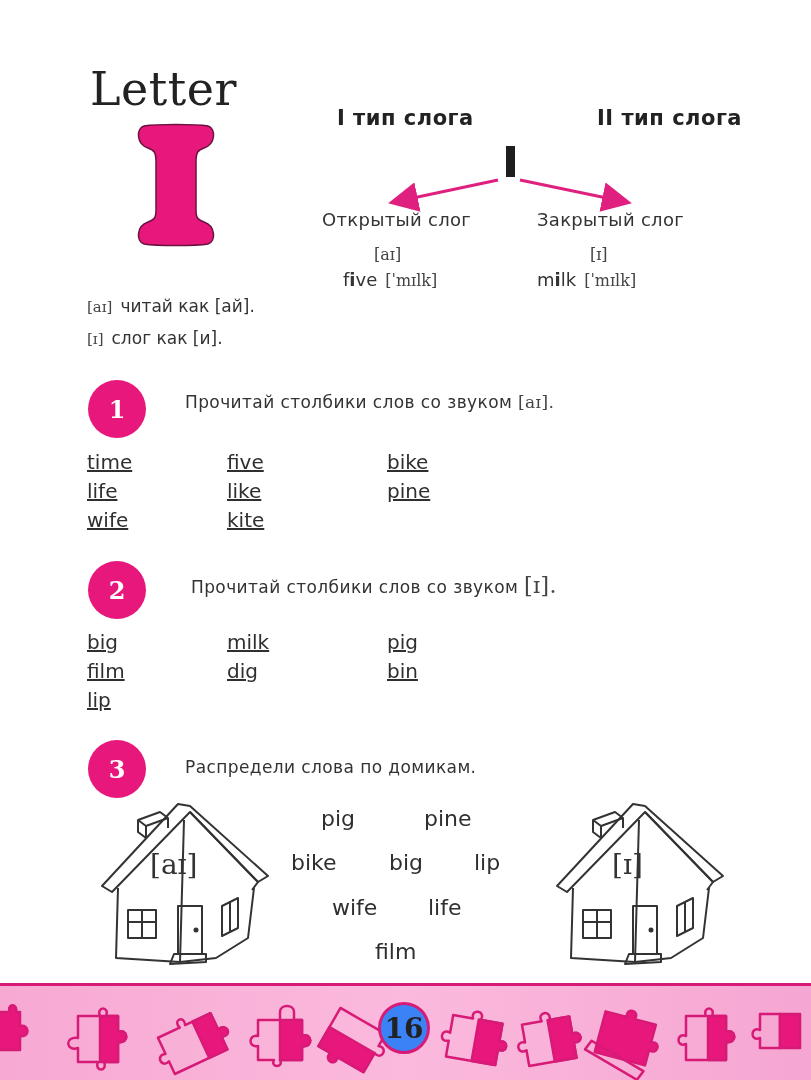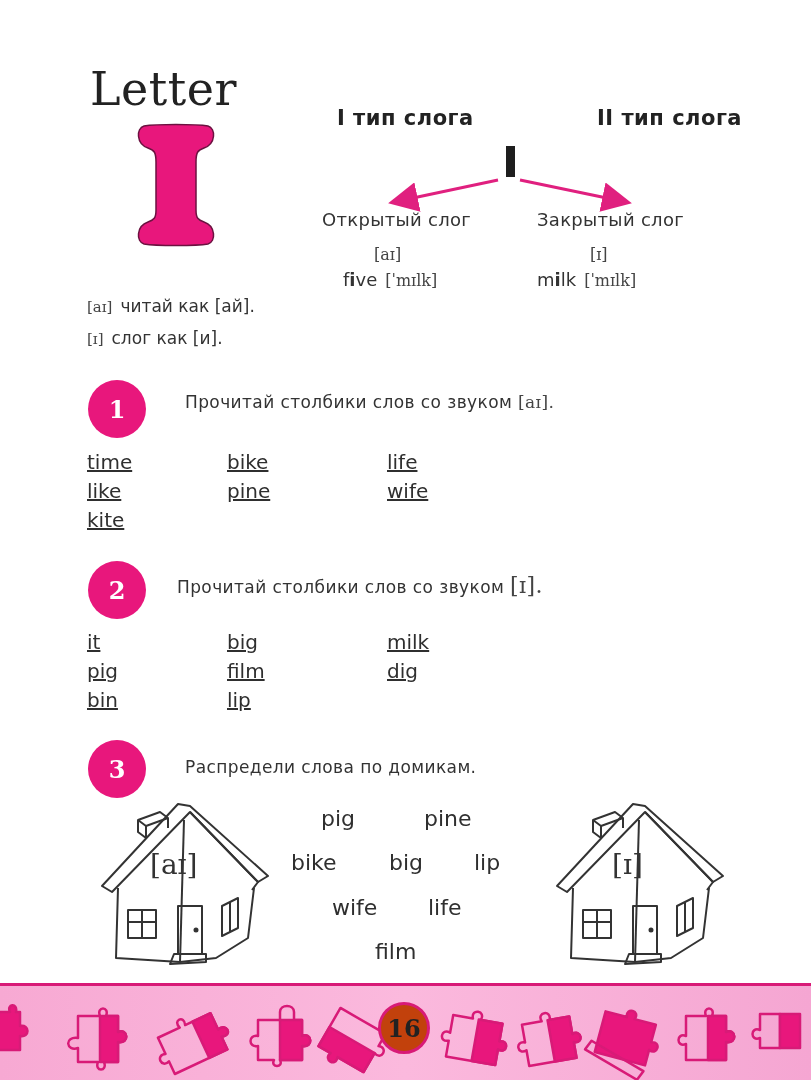--- a/index.html
+++ b/index.html
@@ -30,36 +30,36 @@
   .rule2 { top:328px; }
   .badge { width:58px; height:58px; border-radius:50%; background:#e8177c; color:#fff;
            font-family:"DejaVu Serif", serif; font-weight:bold; font-size:24px;
            display:flex; align-items:center; justify-content:center; }
   .b1 { left:88px; top:380px; }
   .b2 { left:88px; top:561px; }
   .b3 { left:88px; top:740px; }
   .task { font-size:17px; color:#333; letter-spacing:0.4px;margin-left:17px; }
   .task .ipa { font-size:17px; }
   .t1 { left:168px; top:392px; }
-  .t2 { left:160px; top:573px; }
+  .t2 { left:174px; top:573px; }
   .t3 { left:168px; top:757px; }
   .wordgrid { display:grid; grid-template-columns:140px 160px 120px; row-gap:2px; font-size:20px; color:#2f2f2f; }
   .wordgrid span { height:27px; line-height:27px;text-decoration:underline; }
   .g1 { left:87px; top:449px; }
   .g2 { left:87px; top:629px; }
   .house { width:180px; height:170px; }
   .h1 { left:98px; top:798px; }
   .h2 { left:553px; top:798px; }
   .house-label { font-family:"DejaVu Serif", serif; font-size:28px; color:#333; }
   .hl1 { left:150px; top:848px; }
   .hl2 { left:612px; top:848px; }
   .sortword { font-size:22px; color:#2f2f2f; }
   .footer { left:0; top:983px; width:811px; height:97px; background:linear-gradient(90deg,#f7a9d3,#fbb9dd 50%,#f5a6d2); border-top:3px solid #d81a77; box-sizing:border-box; }
-  .pageno { left:378px; top:1002px; width:52px; height:52px; border-radius:50%; background:#c2410c; border:3px solid #d81a77;
-            font-family:"DejaVu Serif", serif; font-weight:bold; font-size:24px; color:#222; display:flex; align-items:center; justify-content:center; box-sizing:border-box; }
+  .pageno { left:378px; top:1002px; width:52px; height:52px; border-radius:50%; background:#3b82f6; border:3px solid #d81a77;
+            font-family:"DejaVu Serif", serif; font-weight:bold; font-size:28px; color:#222; display:flex; align-items:center; justify-content:center; box-sizing:border-box; }
 </style>
 </head>
 <body>
 
 <div class="abs title">Letter</div>
 
 <svg class="abs big-letter" viewBox="0 0 80 126">
   <path d="M8,4 C20,2 60,2 72,4 C80,6 80,22 68,26 C62,28 60,30 60,40 L60,88 C60,96 62,98 68,100 C80,104 80,120 72,122 C60,124 20,124 8,122 C0,120 0,104 12,100 C18,98 20,96 20,88 L20,40 C20,30 18,28 12,26 C0,22 0,6 8,4 Z" fill="#e8177c" stroke="#6b1240" stroke-width="1.5"></path>
 </svg>
 
@@ -96,34 +96,34 @@
 <div class="abs rule rule2">
   <span class="ipa">[ɪ]</span><span>слог как [и].</span>
 </div>
 
 <div class="abs badge b1">1</div>
 <div class="abs task t1">
   <span>Прочитай столбики слов со звуком</span> <span class="ipa">[aɪ].</span>
 </div>
 <div class="abs wordgrid g1">
   <span>time</span>
+  <span>five</span>
   <span>bike</span>
   <span>life</span>
   <span>like</span>
   <span>pine</span>
   <span>wife</span>
   <span>kite</span>
 </div>
 
 <div class="abs badge b2">2</div>
 <div class="abs task t2">
   <span>Прочитай столбики слов со звуком</span> <span class="ipa" style="font-size:22px">[ɪ].</span>
 </div>
 <div class="abs wordgrid g2">
-  <span>it</span>
   <span>big</span>
   <span>milk</span>
   <span>pig</span>
   <span>film</span>
   <span>dig</span>
   <span>bin</span>
   <span>lip</span>
 </div>
 
 <div class="abs badge b3">3</div>

